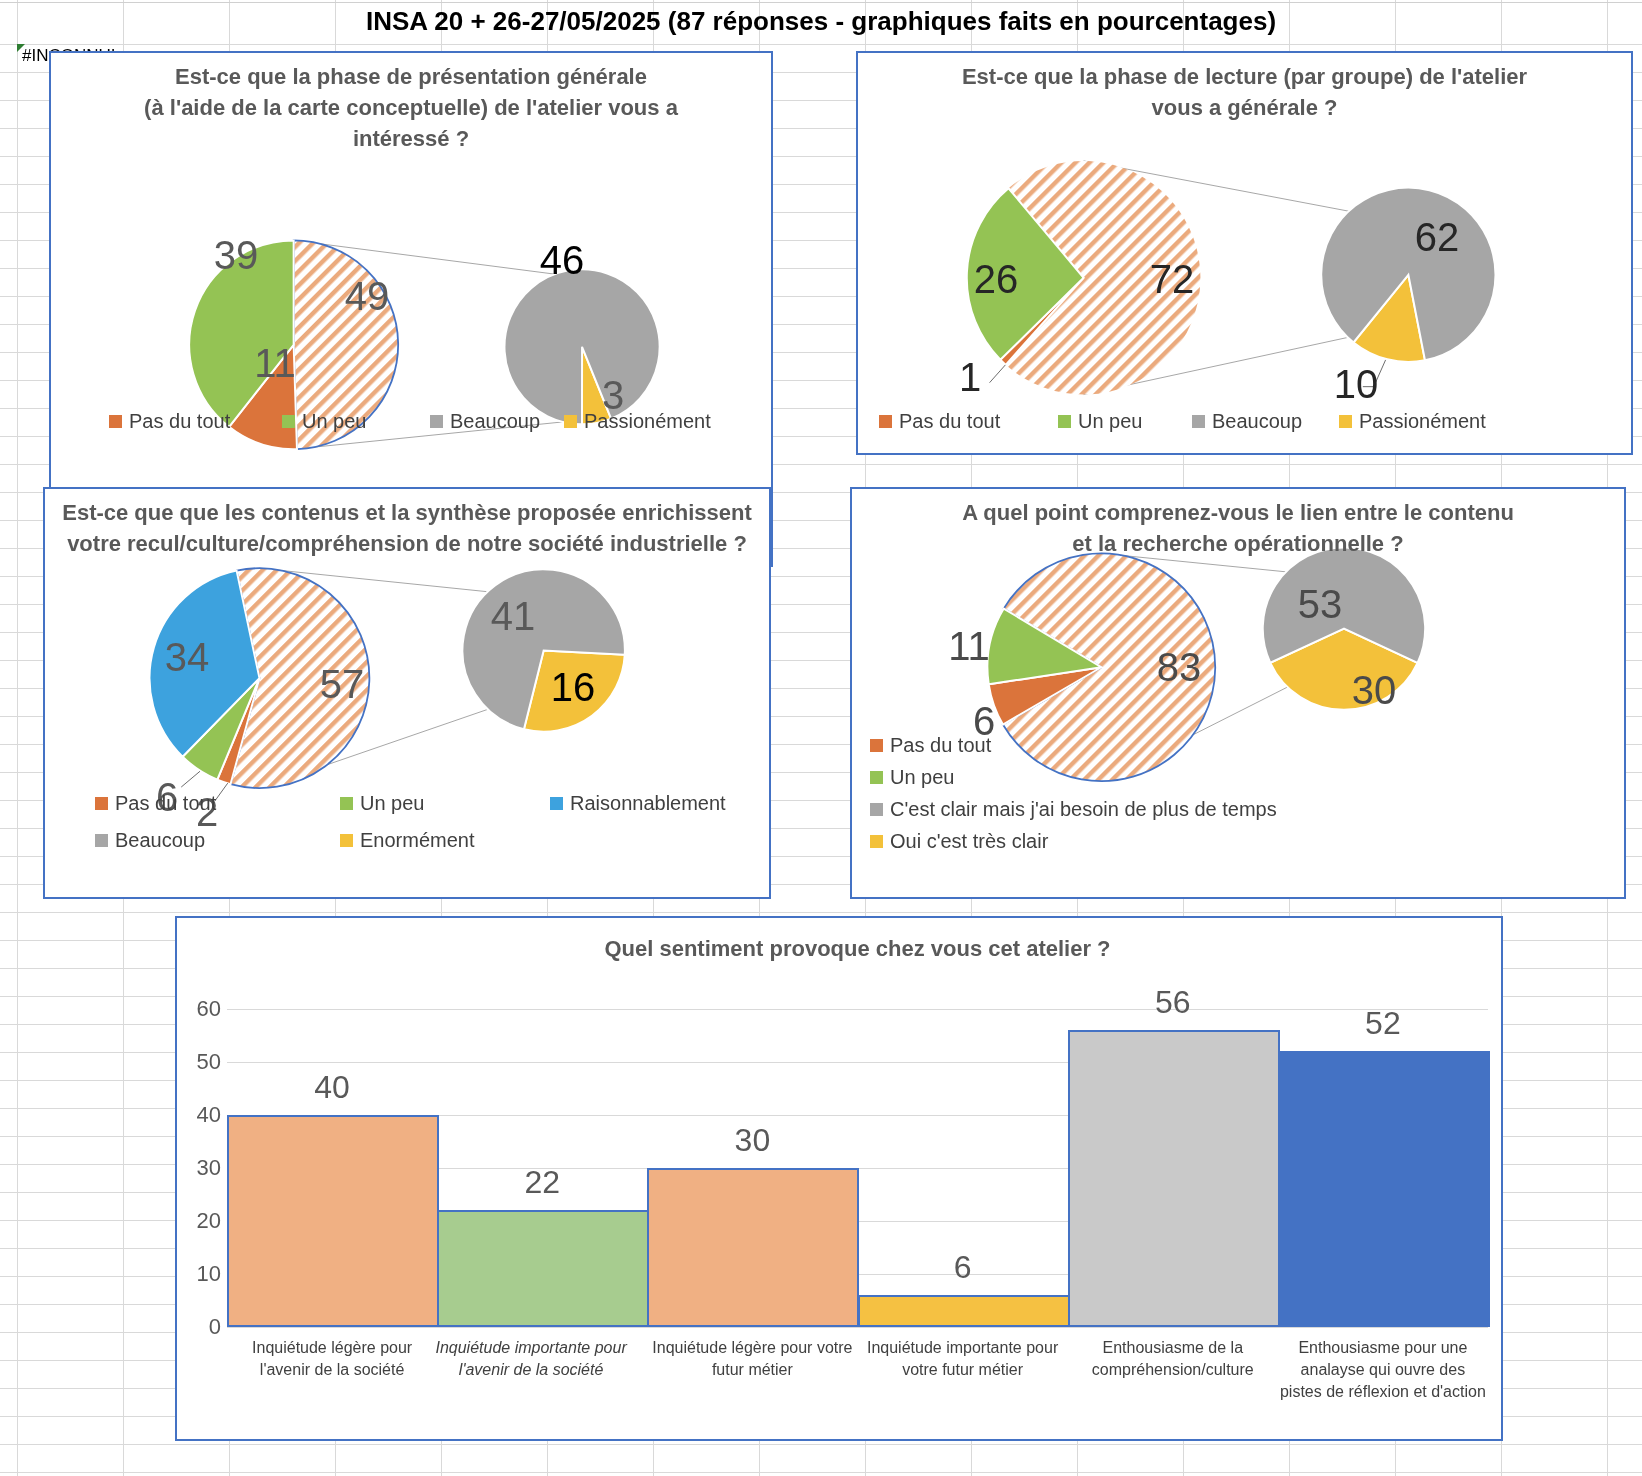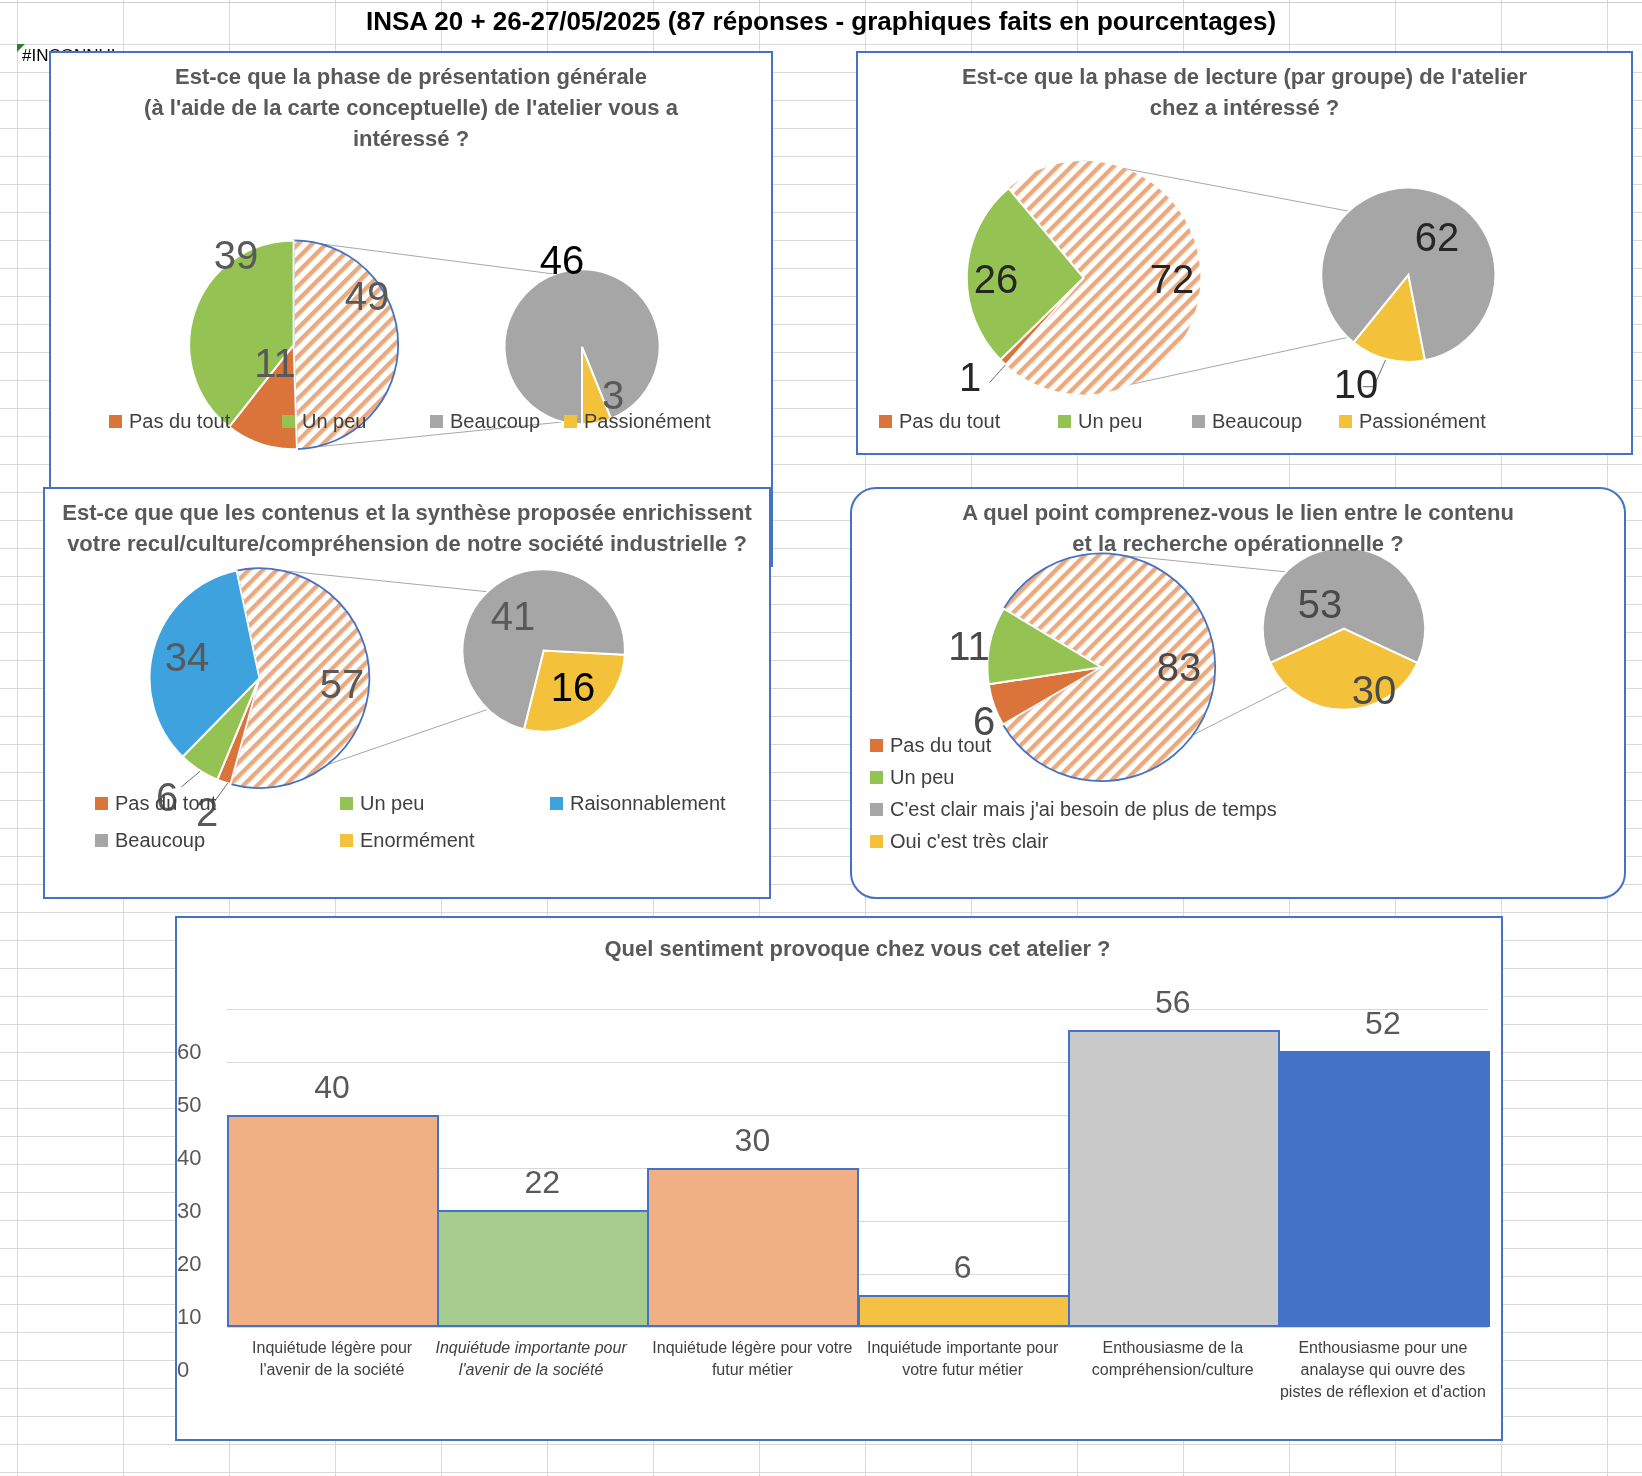--- a/index.html
+++ b/index.html
@@ -15,35 +15,35 @@
     background-repeat:no-repeat;}
   #page-title{position:absolute;top:6px;left:0;width:100%;text-align:center;z-index:1;
     font-size:26px;font-weight:bold;color:#000;}
   #error-cell{position:absolute;left:22px;top:46px;z-index:1;font-size:17px;color:#000;white-space:nowrap;}
   #error-tri{position:absolute;left:17px;top:44px;z-index:1;width:0;height:0;
     border-left:8px solid #2e7d32;border-bottom:8px solid transparent;}
   .panel{position:absolute;background:#fff;border:2.6px solid #4472C4;box-sizing:border-box;z-index:2;}
   #panel-q1{left:49px;top:51px;width:724px;height:516px;}
   #panel-q2{left:856px;top:51px;width:777px;height:404px;}
   #panel-q3{left:43px;top:487px;width:728px;height:412px;}
-  #panel-q4{left:850px;top:487px;width:776px;height:412px;border-radius:26px;}
+  #panel-q4{left:850px;top:487px;width:776px;height:412px;}
   #panel-bar{left:175px;top:916px;width:1328px;height:525px;}
   .chart-title{position:absolute;top:8px;left:0;right:0;text-align:center;z-index:3;
     font-size:22px;font-weight:bold;line-height:1.42;color:#595959;white-space:pre-line;}
   .pie-svg{position:absolute;inset:0;width:100%;height:100%;}
   .num-label{position:absolute;transform:translate(-50%,-50%);font-size:40px;color:#404040;white-space:nowrap;z-index:4;}
   .legend-item{position:absolute;display:flex;align-items:center;font-size:20px;color:#404040;white-space:nowrap;z-index:4;}
   .legend-swatch{width:13px;height:13px;margin-right:7px;flex:none;}
   .bar-title-1,.bar-title-2{position:absolute;left:50px;width:1261px;text-align:center;
     font-size:22px;font-weight:bold;color:#595959;}
   .bar-title-1{top:18px;}
   .bar-title-2{top:54px;}
   .gridline{position:absolute;height:1px;background:#D9D9D9;}
-  .ytick{position:absolute;left:0;width:44px;text-align:left;transform:translateY(-50%);
-    font-size:22px;color:#595959;margin-top:43px;}
+  .ytick{position:absolute;left:0;width:44px;text-align:right;transform:translateY(-50%);
+    font-size:22px;color:#595959;}
   .bar{position:absolute;box-sizing:border-box;border:2.4px solid #4472C4;}
   .bar-value{position:absolute;transform:translateX(-50%);font-size:32px;color:#595959;}
   .cat-label{position:absolute;text-align:center;font-size:16px;line-height:1.38;color:#404040;}
 </style>
 </head>
 <body>
 
 <div class="sheet-grid"></div>
 <div id="error-tri"></div>
 <div id="error-cell">#INCONNU!</div>
@@ -89,21 +89,21 @@
       <span>Beaucoup</span>
     </div>
     <div class="legend-item" style="left: 513px; top: 357px;">
       <span class="legend-swatch" style="background: rgb(243, 193, 58);"></span>
       <span>Passionément</span>
     </div>
   </section>
 
 <section class="panel" id="panel-q2">
   <div class="chart-title">Est-ce que la phase de lecture (par groupe) de l'atelier
-chez a intéressé ?</div>
+vous a générale ?</div>
   <svg class="pie-svg" viewBox="0 0 777 404">
       <line x1="226" y1="109" x2="495" y2="160" stroke="#A6A6A6" stroke-width="1"></line>
       <line x1="226" y1="345" x2="494" y2="287" stroke="#A6A6A6" stroke-width="1"></line>
       <path d="M226,227 L150.15,136.61 A118,118 0 1 1 147.32,314.94 Z" fill="url(#hatch)" stroke="none" stroke-width="1.8"></path>
       <path d="M226,227 L147.32,314.94 A118,118 0 0 1 141.90,309.77 Z" fill="#DB743B" stroke="#ffffff" stroke-width="2"></path>
       <path d="M226,227 L141.90,309.77 A118,118 0 0 1 150.15,136.61 Z" fill="#94C354" stroke="#ffffff" stroke-width="2"></path>
       <path d="M554,224 L570.79,310.38 A88,88 0 0 1 498.62,292.39 Z" fill="#F3C13A" stroke="#ffffff" stroke-width="2"></path>
       <path d="M554,224 L498.62,292.39 A88,88 0 1 1 570.79,310.38 Z" fill="#A6A6A6" stroke="#ffffff" stroke-width="2"></path>
       <polyline points="147,315 131,333" fill="none" stroke="#6B6B6B" stroke-width="1"></polyline>
       <polyline points="531,310 519,337 508,337" fill="none" stroke="#6B6B6B" stroke-width="1"></polyline>

